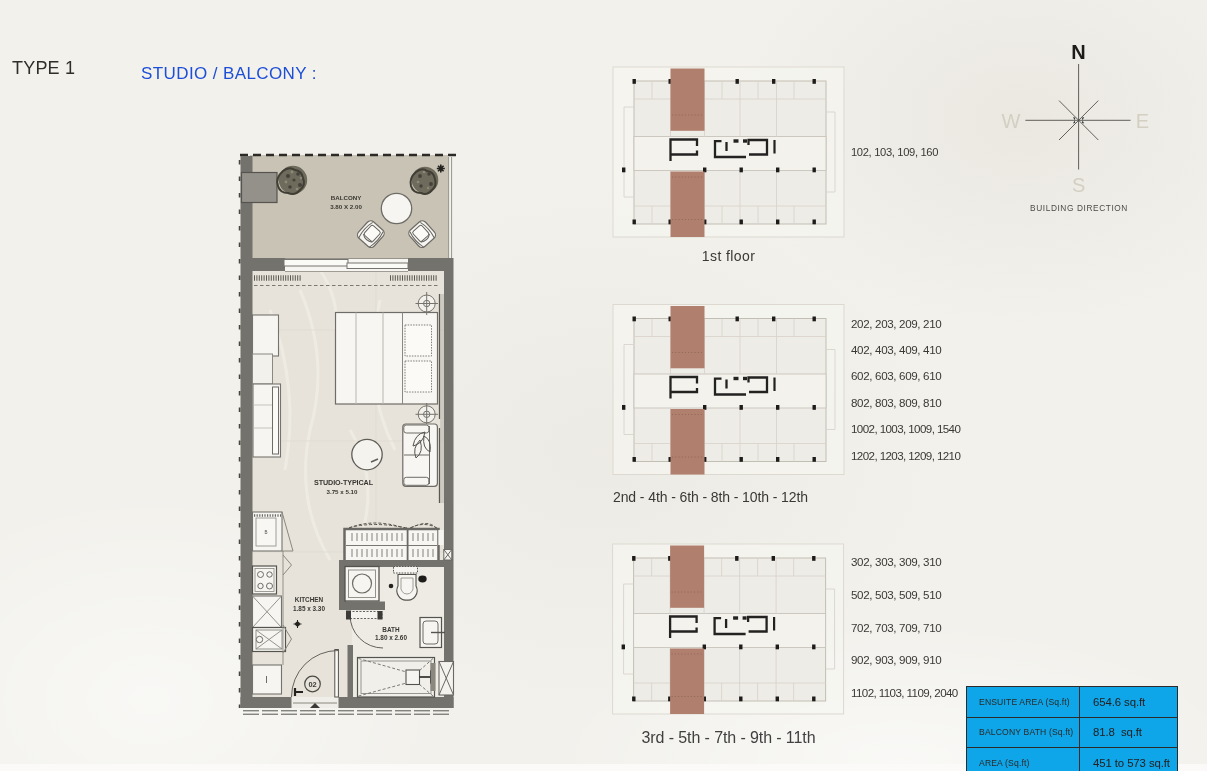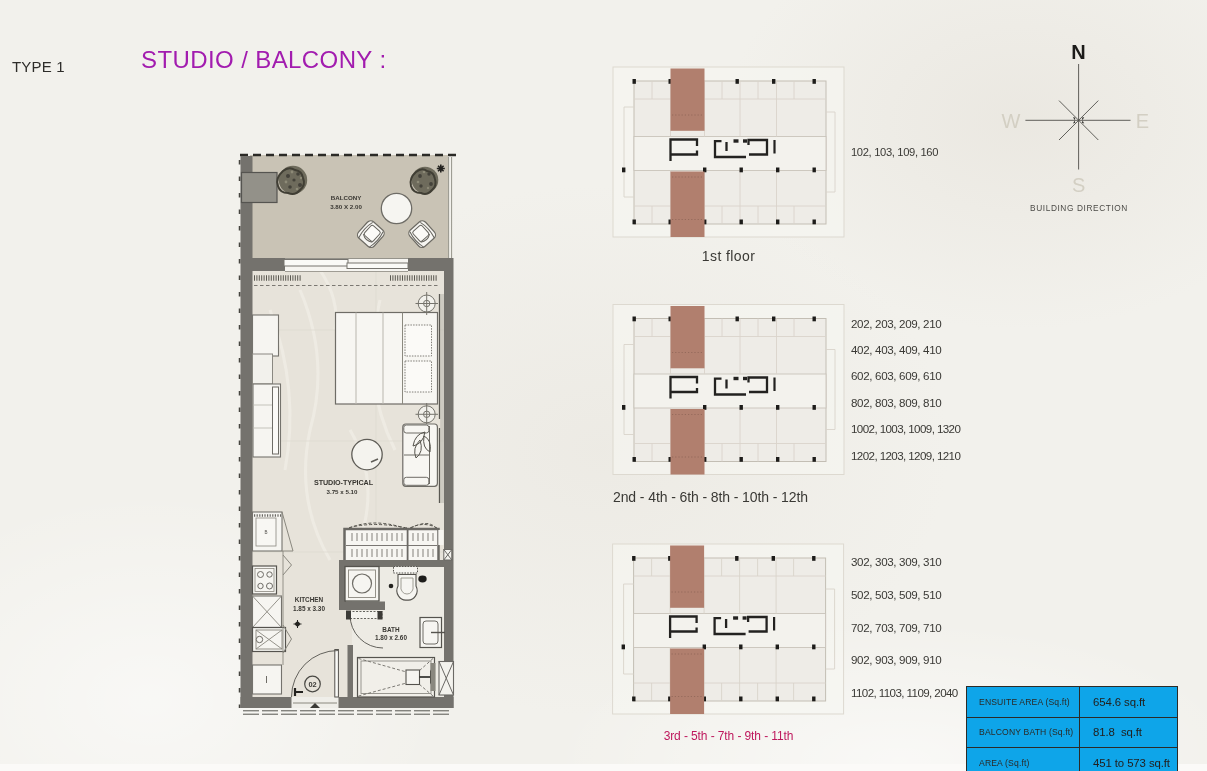--- a/index.html
+++ b/index.html
@@ -11,23 +11,23 @@
 <body>
 
 <div class="abs" style="left:0;top:0;width:1207px;height:771px;background:
  radial-gradient(ellipse 420px 300px at 1020px 120px, rgba(221,215,205,0.35), rgba(221,215,205,0) 70%),
  radial-gradient(ellipse 500px 380px at 600px 450px, rgba(224,219,210,0.30), rgba(224,219,210,0) 70%),
  radial-gradient(ellipse 420px 300px at 150px 700px, rgba(255,255,255,0.5), rgba(255,255,255,0) 70%),
  radial-gradient(ellipse 500px 200px at 900px 760px, rgba(255,255,255,0.55), rgba(255,255,255,0) 70%)"></div>
 
 <div class="abs" style="left:0;top:764px;width:1207px;height:7px;background:#fbfaf8"></div>
 
-<div class="abs t" style="left:12px;top:58px;font-size:15px;letter-spacing:0.2px;color:#2e2d2a">TYPE 1</div>
-
-<div class="abs t" style="left:141px;top:46px;font-size:24px;letter-spacing:0.4px;color:#a21caf">STUDIO / BALCONY :</div>
+<div class="abs t" style="left:12px;top:58px;font-size:18px;letter-spacing:0.2px;color:#2e2d2a">TYPE 1</div>
+
+<div class="abs t" style="left:141px;top:64px;font-size:17px;letter-spacing:0.4px;color:#1d4ed8">STUDIO / BALCONY :</div>
 
 <svg class="abs" style="left:234px;top:146px" width="226" height="576" viewBox="234 146 226 576">
 
   <rect x="250" y="155" width="198" height="104" fill="#c9c3b5"></rect>
 
   <rect x="252" y="259" width="192" height="438" fill="#e7e3da"></rect>
 
   <g stroke="#f3f0e9" stroke-width="3" fill="none" opacity="0.65">
     <path d="M300 290 Q330 360 310 430 Q295 500 330 560"></path>
     <path d="M380 300 Q360 380 395 450"></path>
@@ -442,27 +442,27 @@
 
  <use href="#kp" x="613" y="304.5"></use>
 
  <use href="#kp" x="612.6" y="544"></use>
 </svg>
 
 <div class="abs t" style="left:851px;top:145.5px;font-size:11.2px;letter-spacing:-0.35px;color:#3a3935">102, 103, 109, 160</div>
 
 <div class="abs t" style="left:613px;top:247.5px;width:231px;text-align:center;font-size:14px;letter-spacing:0.4px;color:#3a3935">1st floor</div>
 
-<div class="abs t" style="left:851px;top:310.5px;font-size:11.6px;letter-spacing:-0.35px;line-height:26.4px;color:#3a3935">202, 203, 209, 210<br>402, 403, 409, 410<br>602, 603, 609, 610<br>802, 803, 809, 810<br><span style="letter-spacing:-0.6px">1002, 1003, 1009, 1320</span><br><span style="letter-spacing:-0.6px">1202, 1203, 1209, 1210</span></div>
+<div class="abs t" style="left:851px;top:310.5px;font-size:11.6px;letter-spacing:-0.35px;line-height:26.4px;color:#3a3935">202, 203, 209, 210<br>402, 403, 409, 410<br>602, 603, 609, 610<br>802, 803, 809, 810<br><span style="letter-spacing:-0.6px">1002, 1003, 1009, 1540</span><br><span style="letter-spacing:-0.6px">1202, 1203, 1209, 1210</span></div>
 
 <div class="abs t" style="left:613px;top:488.5px;width:231px;font-size:14px;letter-spacing:-0.1px;color:#3a3935">2nd - 4th - 6th - 8th - 10th - 12th</div>
 
 <div class="abs t" style="left:851px;top:546px;font-size:11.6px;letter-spacing:-0.35px;line-height:32.8px;color:#3a3935">302, 303, 309, 310<br>502, 503, 509, 510<br>702, 703, 709, 710<br>902, 903, 909, 910<br><span style="letter-spacing:-0.6px">1102, 1103, 1109, 2040</span></div>
 
-<div class="abs t" style="left:613px;top:728.5px;width:231px;text-align:center;font-size:12px;letter-spacing:-0.1px;color:#be185d">3rd - 5th - 7th - 9th - 11th</div>
+<div class="abs t" style="left:613px;top:728.5px;width:231px;text-align:center;font-size:16px;letter-spacing:-0.1px;color:#404040">3rd - 5th - 7th - 9th - 11th</div>
 
 <svg class="abs" style="left:990px;top:40px" width="180" height="180" viewBox="0 0 180 180">
 
   <line x1="88.6" y1="24" x2="88.6" y2="129.5" stroke="#504f4b" stroke-width="0.9"></line>
 
   <line x1="35.4" y1="80.3" x2="140.5" y2="80.3" stroke="#504f4b" stroke-width="0.9"></line>
 
   <line x1="69" y1="100" x2="108.3" y2="60.6" stroke="#504f4b" stroke-width="0.9"></line>
 
   <line x1="69" y1="60.6" x2="108.3" y2="100" stroke="#504f4b" stroke-width="0.9"></line>

